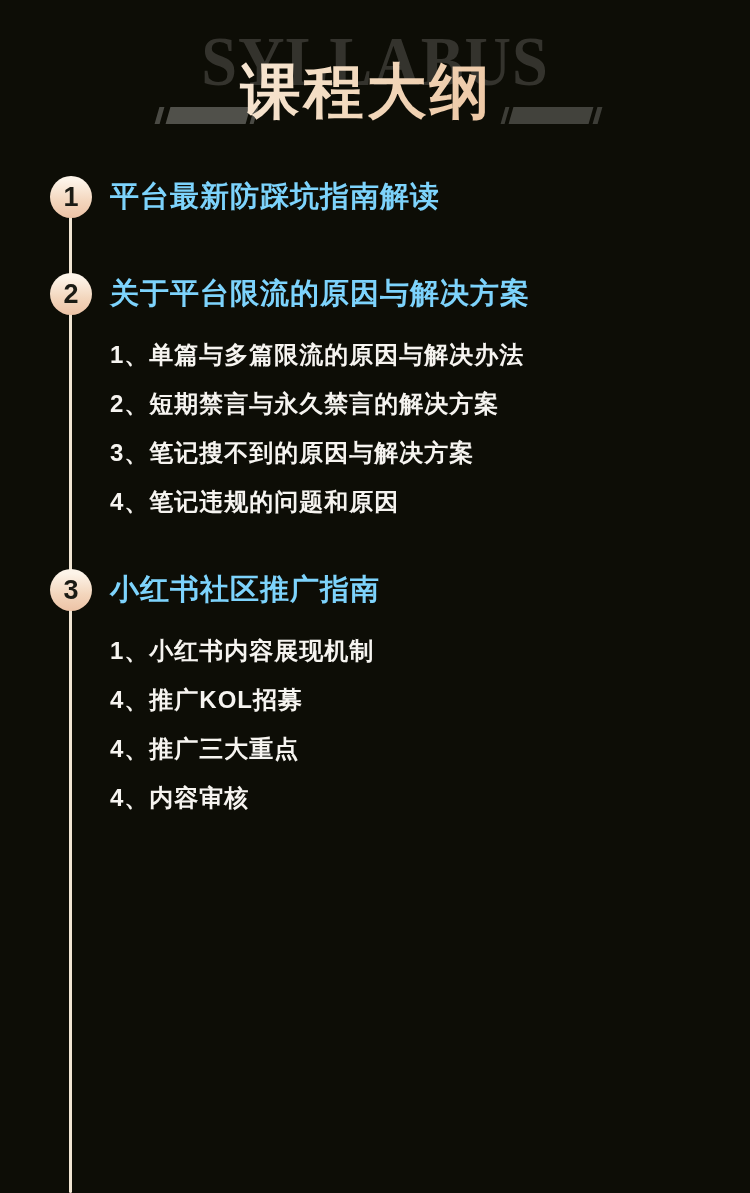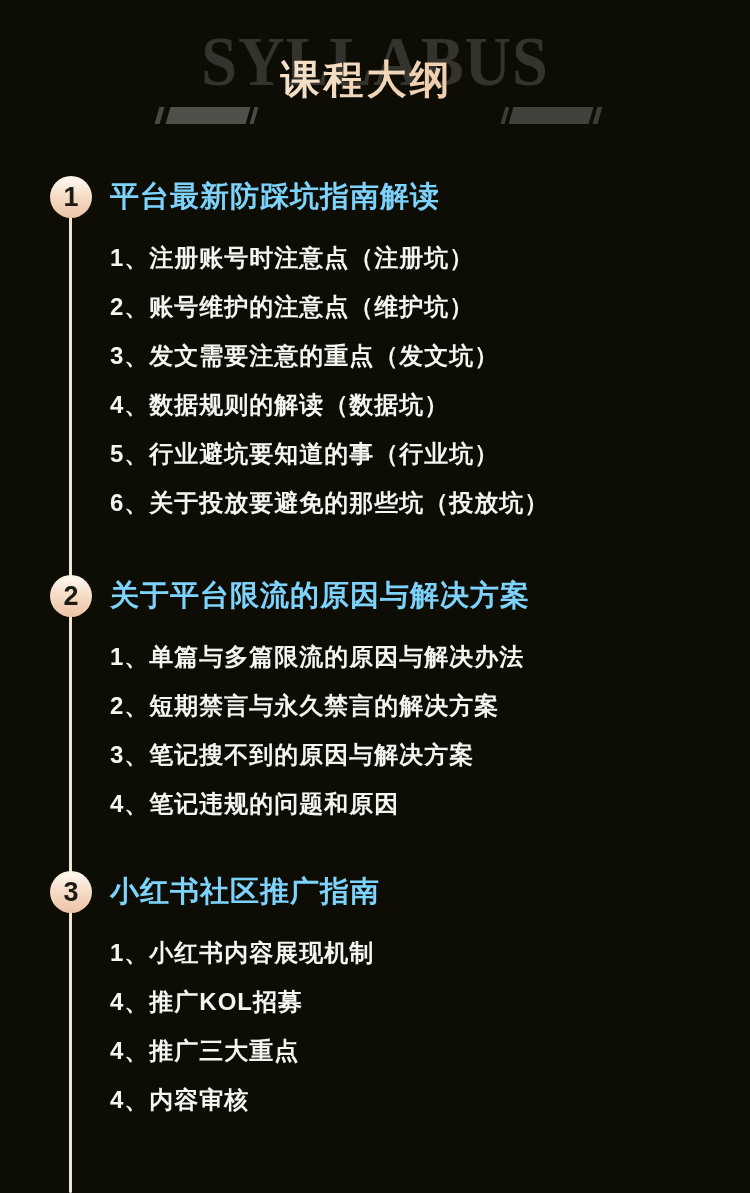--- a/index.html
+++ b/index.html
@@ -22,21 +22,21 @@
     color: #34332d;
     letter-spacing: 1px;
     transform: scaleX(0.92);
     user-select: none;
   }
   .title {
     position: absolute; top: 52px; left: 0; right: 17px;
     text-align: center;
     font-family: "Liberation Serif", serif;
     font-weight: 900;
-    font-size: 40px;
+    font-size: 60px;
     letter-spacing: 3px;
     background: linear-gradient(110deg, #faf1e6 15%, #f3dcc2 45%, #e9b88e 85%);
     -webkit-background-clip: text;
     background-clip: text;
     color: transparent;
   }
   .bar { position: absolute; top: 107px; height: 17px; transform: skewX(-16deg); }
   .bar-left-tick-a  { left: 157px; width: 5px;  background: #4a4a44; }
   .bar-left-main    { left: 168px; width: 80px; background: #50504a; }
   .bar-left-tick-b  { left: 252px; width: 4px;  background: #4a4a44; }
@@ -112,28 +112,20 @@
   <div class="bar bar-right-tick-b"></div>
 </div>
 
 <div class="sections">
 
   <section class="section section-1">
     <div class="heading-row">
       <div class="badge">1</div>
       <h2 class="heading">平台最新防踩坑指南解读</h2>
     </div>
-    <ul class="items">
-      <li class="item">1、注册账号时注意点（注册坑）</li>
-      <li class="item">2、账号维护的注意点（维护坑）</li>
-      <li class="item">3、发文需要注意的重点（发文坑）</li>
-      <li class="item">4、数据规则的解读（数据坑）</li>
-      <li class="item">5、行业避坑要知道的事（行业坑）</li>
-      <li class="item">6、关于投放要避免的那些坑（投放坑）</li>
-    </ul>
   </section>
 
   <section class="section section-2">
     <div class="heading-row">
       <div class="badge">2</div>
       <h2 class="heading">关于平台限流的原因与解决方案</h2>
     </div>
     <ul class="items">
       <li class="item">1、单篇与多篇限流的原因与解决办法</li>
       <li class="item">2、短期禁言与永久禁言的解决方案</li>

